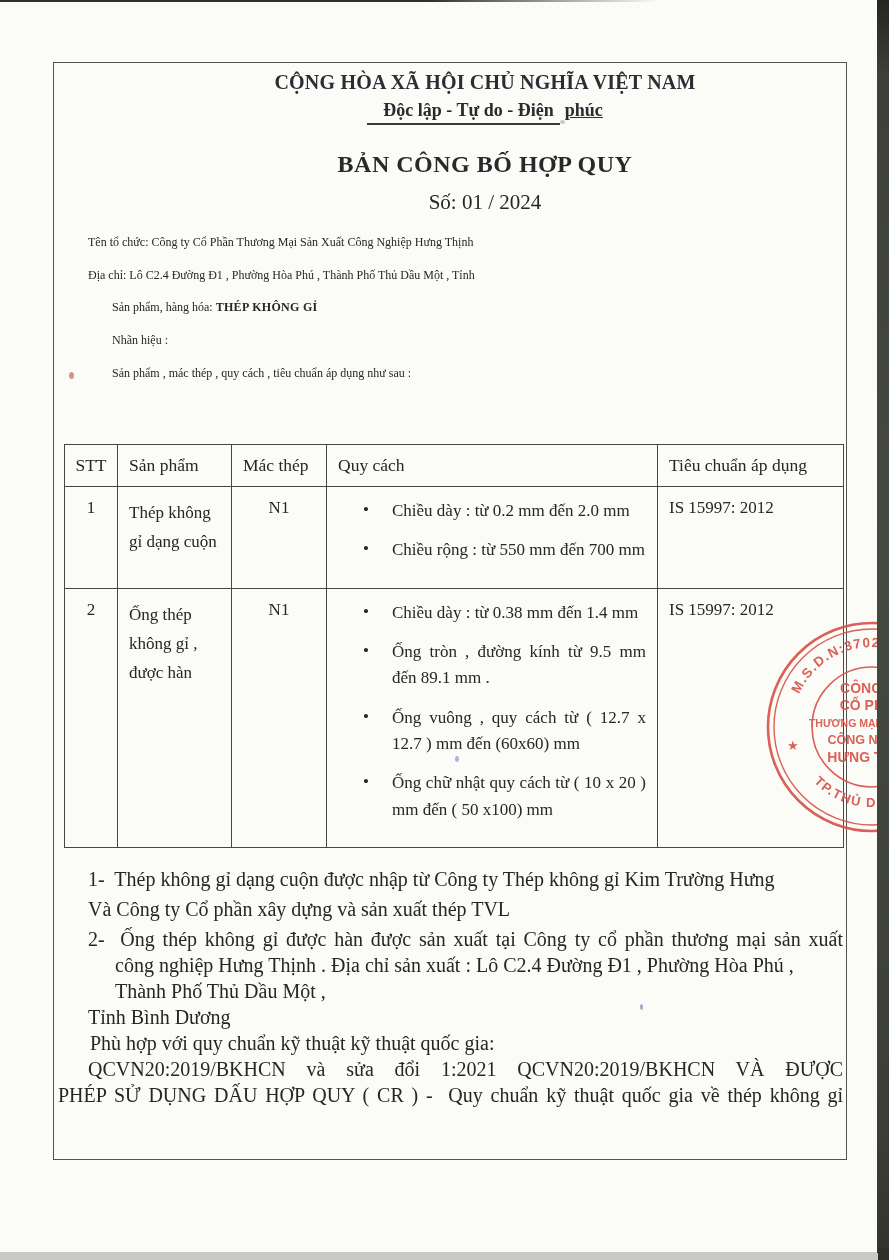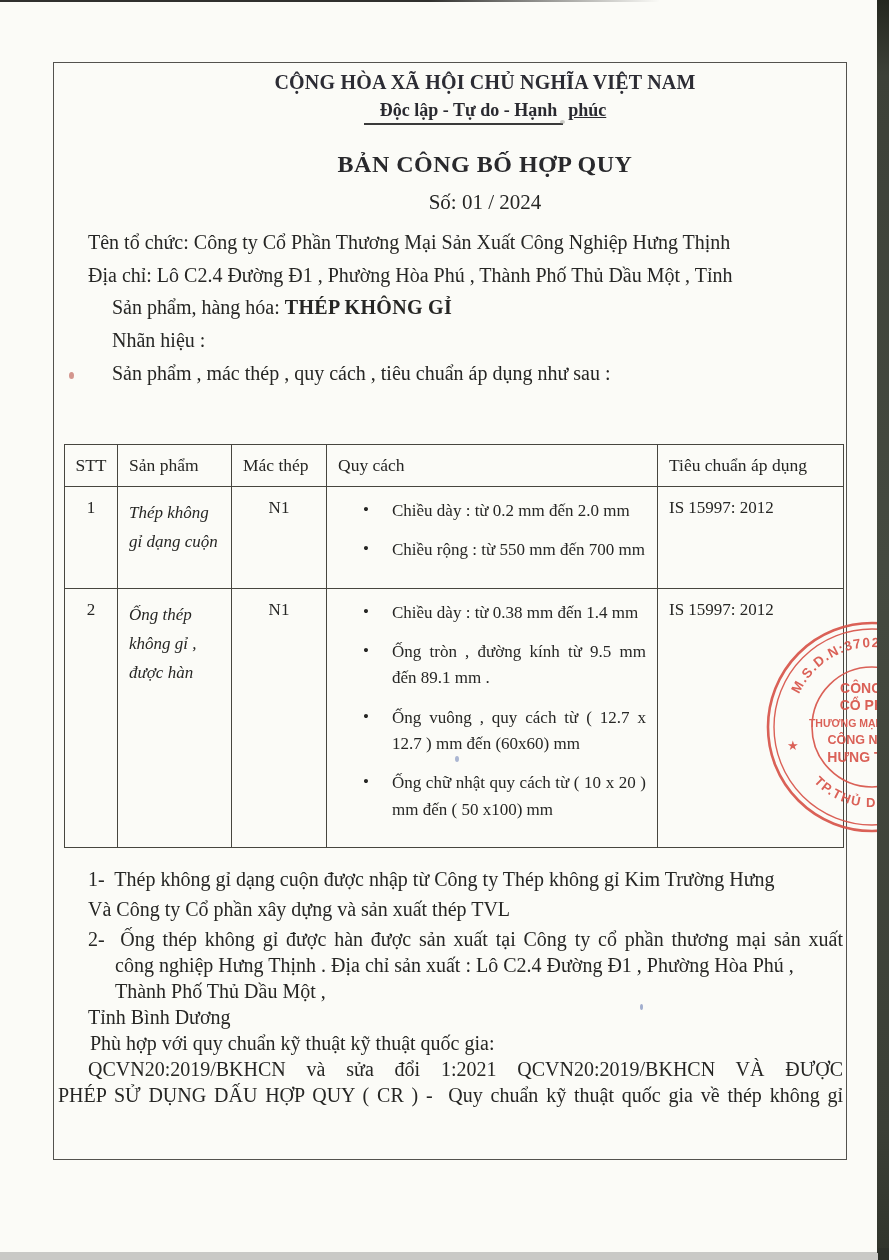--- a/index.html
+++ b/index.html
@@ -33,38 +33,38 @@
   
   .center-line { position:absolute; left:53px; width:864px; text-align:center; z-index:3; }
   .nat-name { top:71px; font-size:20px; font-weight:bold; letter-spacing:.2px; color:#2c2c34; }
   .motto { top:100px; font-size:18px; font-weight:bold; color:#2a2a30; }
   .motto .u { display:inline-block; border-bottom:2px solid #3a3a3a; padding:0 6px 2px 16px; }
   .motto .tail { margin-left:5px;text-decoration:underline; }
   .doc-title { top:151px; font-size:24px; font-weight:bold; letter-spacing:.5px; color:#29292c; }
   .doc-no { top:190px; font-size:21px; }
 
   
-  .info { position:absolute; left:88px; top:226px; width:716px; font-size:20px; z-index:3; }
+  .info { position:absolute; left:88px; top:226px; width:716px; font-size:12px; z-index:3; }
   .info .ln { line-height:32.7px; white-space:pre-wrap; }
   .info .ind { margin-left:24px; }
   .info .ph { margin-left:5px; }
   .info b { font-weight:bold; letter-spacing:.3px; }
 
   
   table.main { position:absolute; left:64px; top:444px; width:779px; z-index:3;
     border-collapse:collapse; table-layout:fixed; font-size:17px; background:transparent; }
   table.main th, table.main td { border:1.7px solid #47463f; text-align:left;
     font-weight:normal; vertical-align:top;margin-left:11px; }
   table.main th { height:42px; vertical-align:middle; padding:4px 11px; font-size:17.5px; }
   table.main th.c { text-align:center; padding:4px 2px; }
   table.main td { padding:11px 11px; }
   table.main td.c { text-align:center; padding:11px 4px; }
   tr.row1 td { height:95px; }
   tr.row2 td { height:234px; }
-  td.sp { text-align:justify; line-height:1.72; padding-right:13px !important;font-style:italic; }
+  td.sp { text-align:justify; line-height:1.72; padding-right:13px !important; }
   ul.qc { list-style:none; margin:0 0 0 19px; }
   ul.qc li { position:relative; padding-left:35px; margin-bottom:13px;
     text-align:justify; line-height:1.55; }
   ul.qc li::before { content:"•"; position:absolute; left:6px; top:-1px; font-size:17px; }
 
   
   .notes { position:absolute; left:57px; top:866px; width:786px; font-size:20px; z-index:3; }
   .notes .nl { line-height:26px; white-space:pre-wrap; }
   .nl.i1 { padding-left:31px; }
   .nl.i2 { padding-left:58px; }
@@ -86,21 +86,21 @@
 <div class="corner-sq"></div>
 <div class="speck red"></div>
 <div class="speck blue1"></div>
 <div class="speck blue2"></div>
 <div class="speck gray1"></div>
 
 <div class="frame"></div>
 
 <div class="center-line nat-name">CỘNG HÒA XÃ HỘI CHỦ NGHĨA VIỆT NAM</div>
 <div class="center-line motto">
-  <span class="u">Độc lập - Tự do - Hạnh</span><span class="tail">phúc</span>
+  <span class="u">Độc lập - Tự do - Điện</span><span class="tail">phúc</span>
 </div>
 
 <div class="center-line doc-title">BẢN CÔNG BỐ HỢP QUY</div>
 <div class="center-line doc-no">Số: 01 / 2024</div>
 
 <div class="info">
   <div class="ln">Tên tổ chức: Công ty Cổ Phần Thương Mại Sản Xuất Công Nghiệp Hưng Thịnh</div>
   <div class="ln">Địa chỉ: Lô C2.4 Đường Đ1 , Phường Hòa Phú , Thành Phố Thủ Dầu Một , Tỉnh</div>
   <div class="ln ind"><span>Sản phẩm, hàng hóa: </span><b>THÉP KHÔNG GỈ</b></div>
   <div class="ln ind">Nhãn hiệu :</div>

